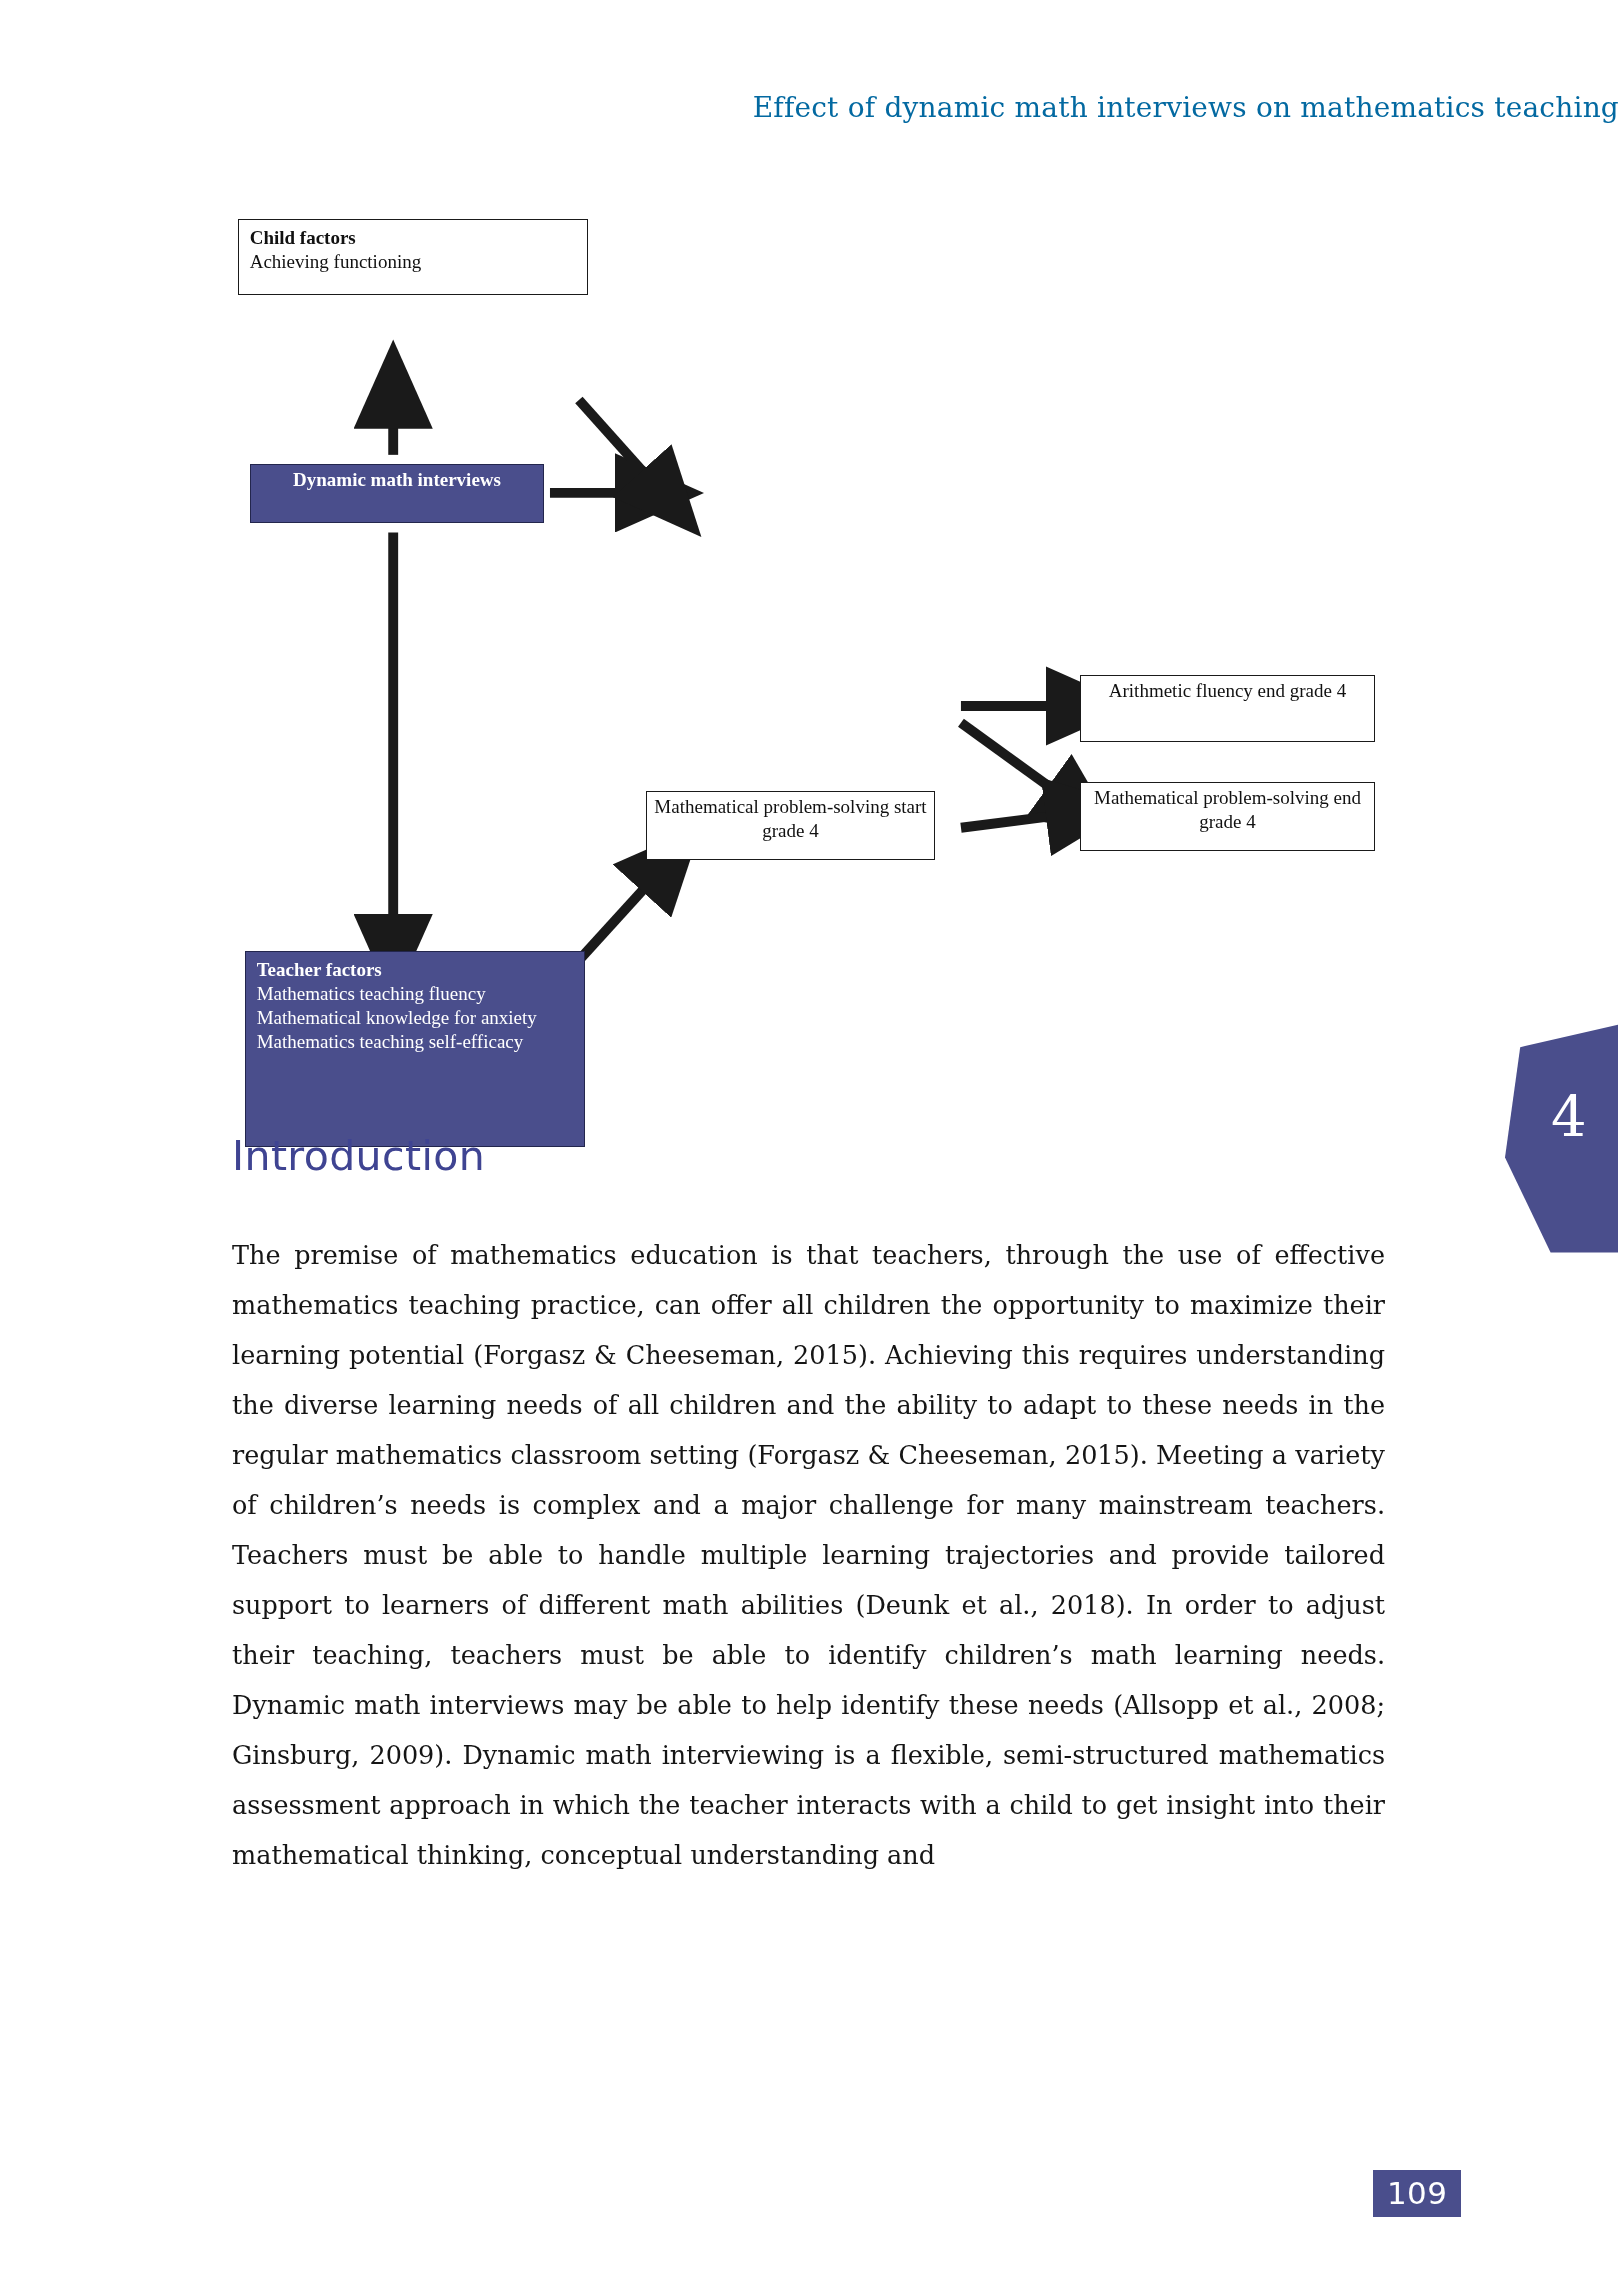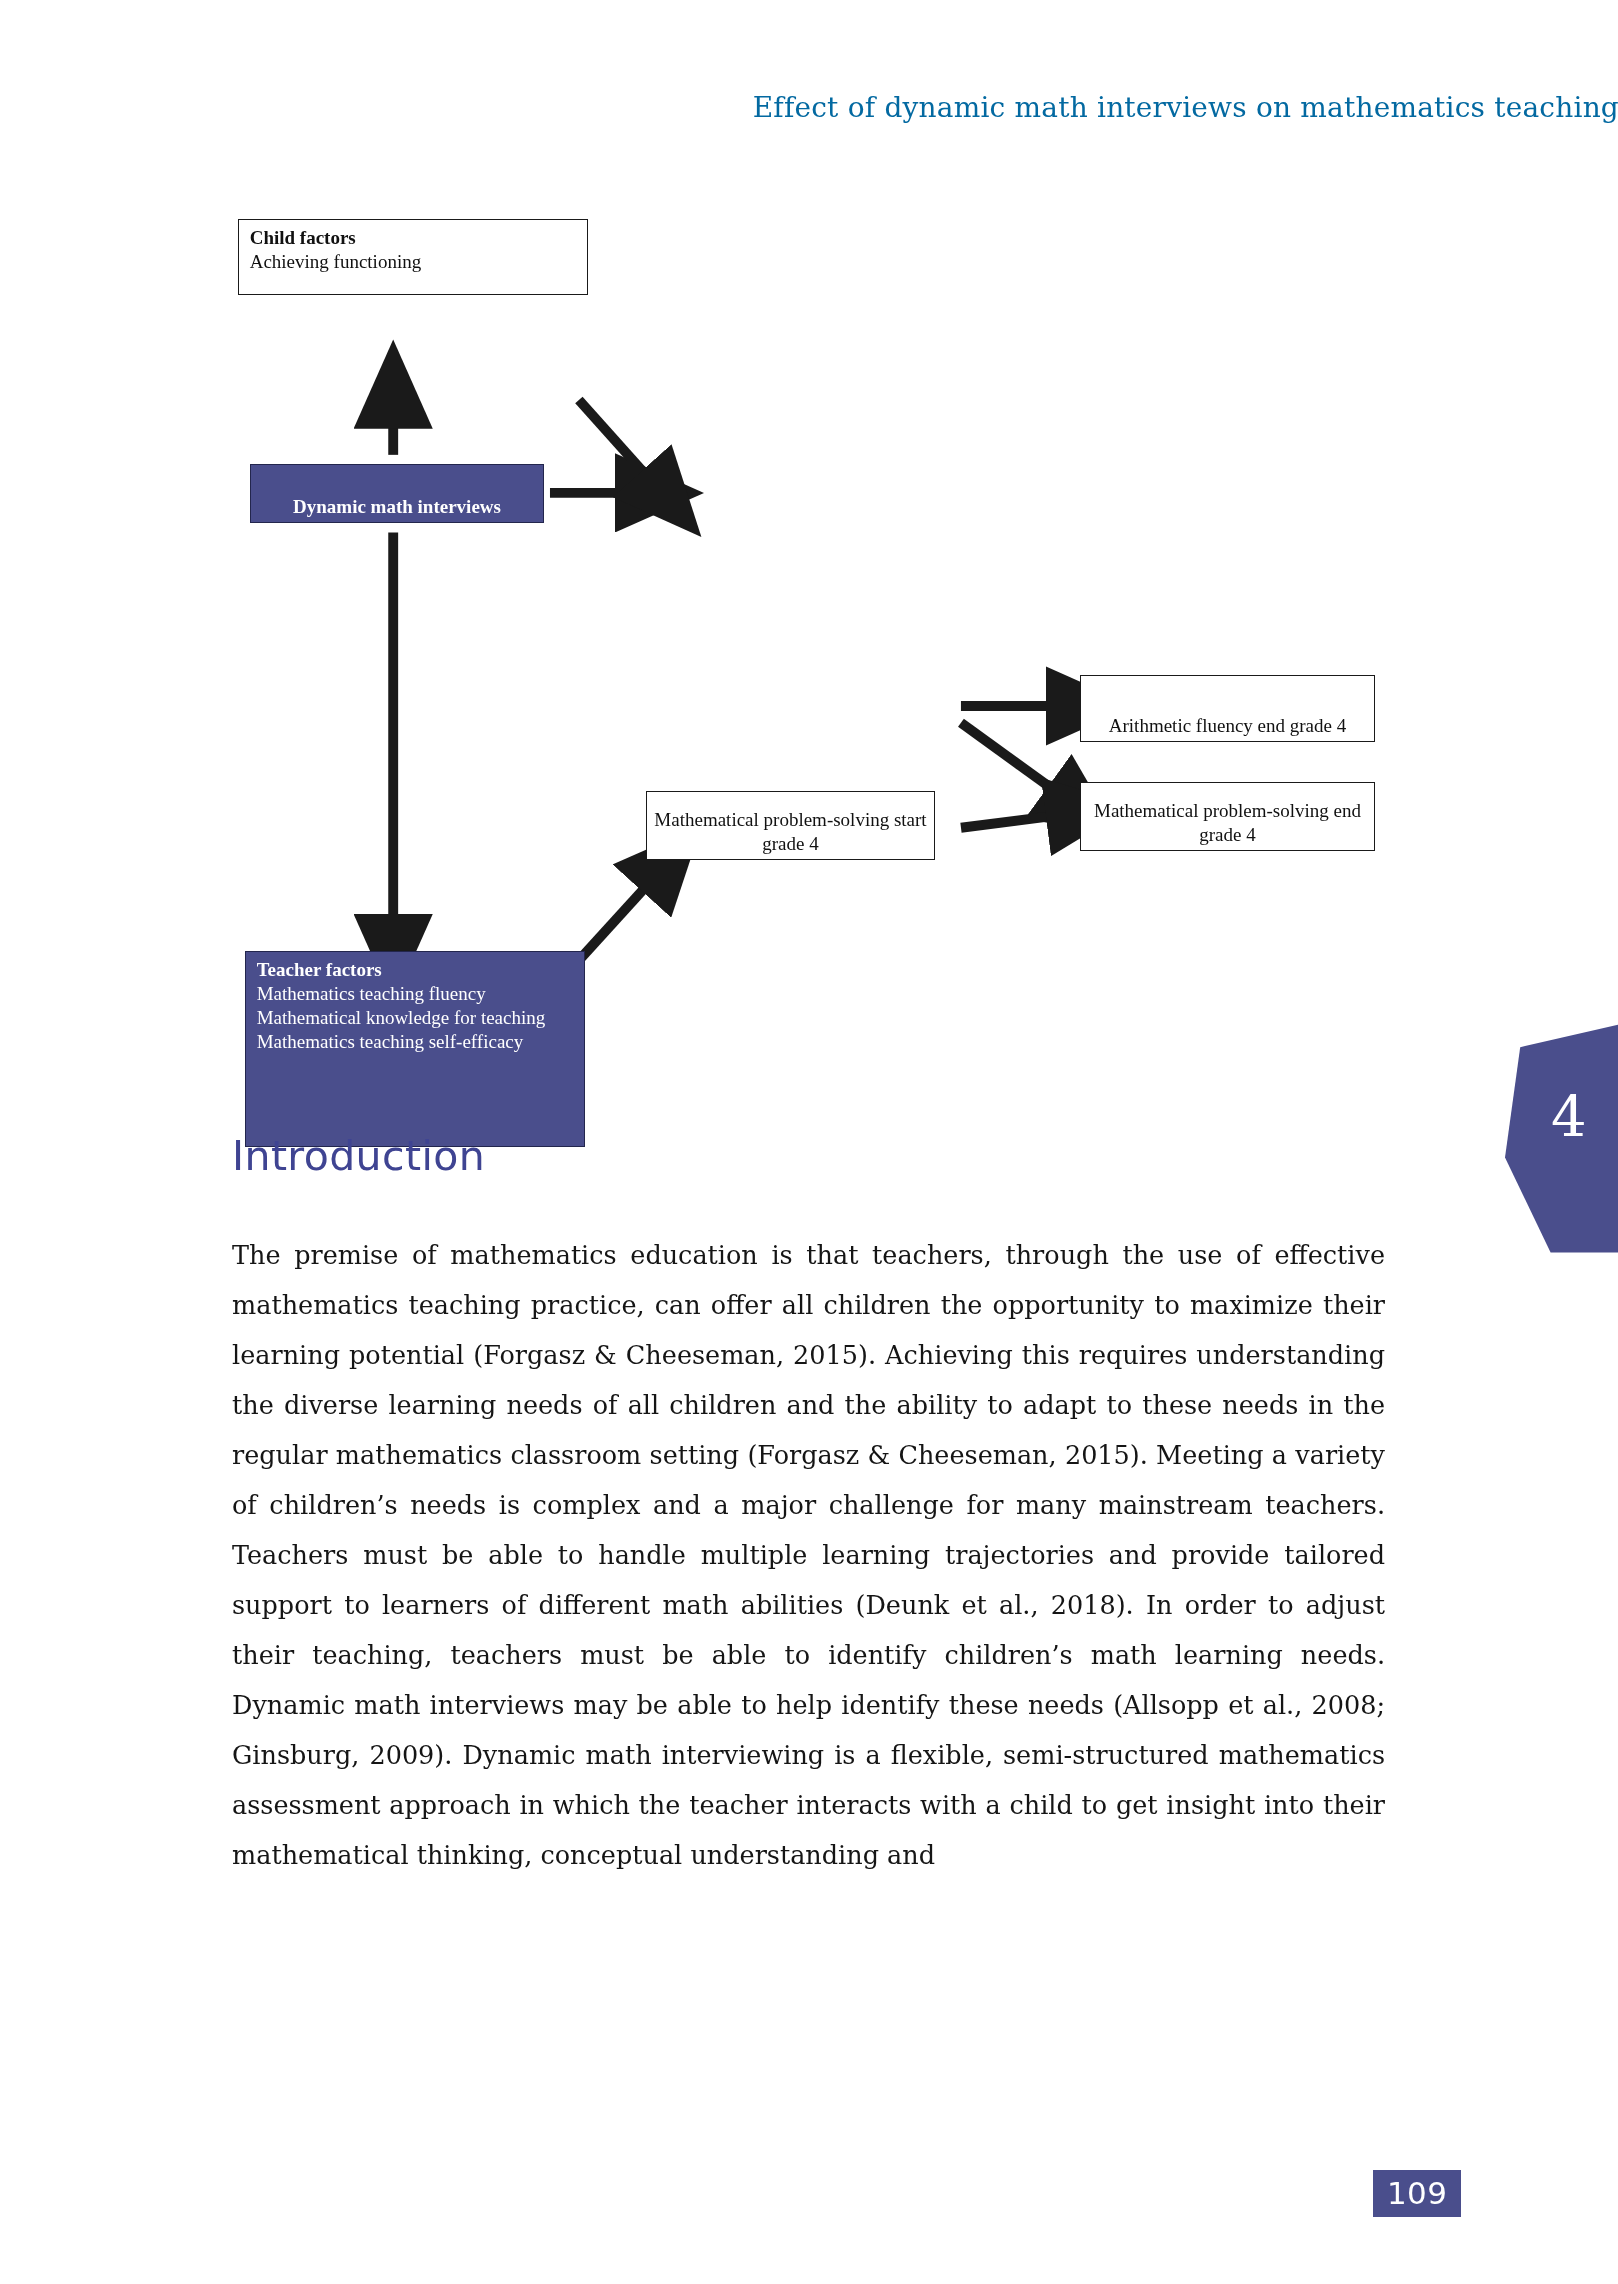--- a/index.html
+++ b/index.html
@@ -56,21 +56,21 @@
   }
   .box-title {
     font-weight: bold;
   }
   .pad {
     padding: 6px 10.7px;
   }
   .center-txt {
     text-align: center;
     display: flex;
-    align-items: flex-end;
+    align-items: flex-start;
     justify-content: center;
     padding: 3px 0;
   }
 
   
   #child-factors {
     left: 238px;
     top: 29px;
     width: 350px;
     height: 76px;
@@ -220,21 +220,21 @@
   </div>
 
 
   <div class="box box-purple center-txt" id="dynamic-math">
     <span>Dynamic math interviews</span>
   </div>
 
   <div class="box box-purple pad" id="teacher-box">
     <div class="box-title">Teacher factors</div>
     <div>Mathematics teaching fluency</div>
-    <div>Mathematical knowledge for teaching</div>
+    <div>Mathematical knowledge for anxiety</div>
     <div>Mathematics teaching self-efficacy</div>
   </div>
 
   <div class="box box-white center-txt" id="arith-end">
     <span>Arithmetic fluency end grade 4</span>
   </div>
   <div class="box box-white center-txt" id="math-start">
     <span>Mathematical problem-solving start grade 4</span>
   </div>
   <div class="box box-white center-txt" id="math-end">

